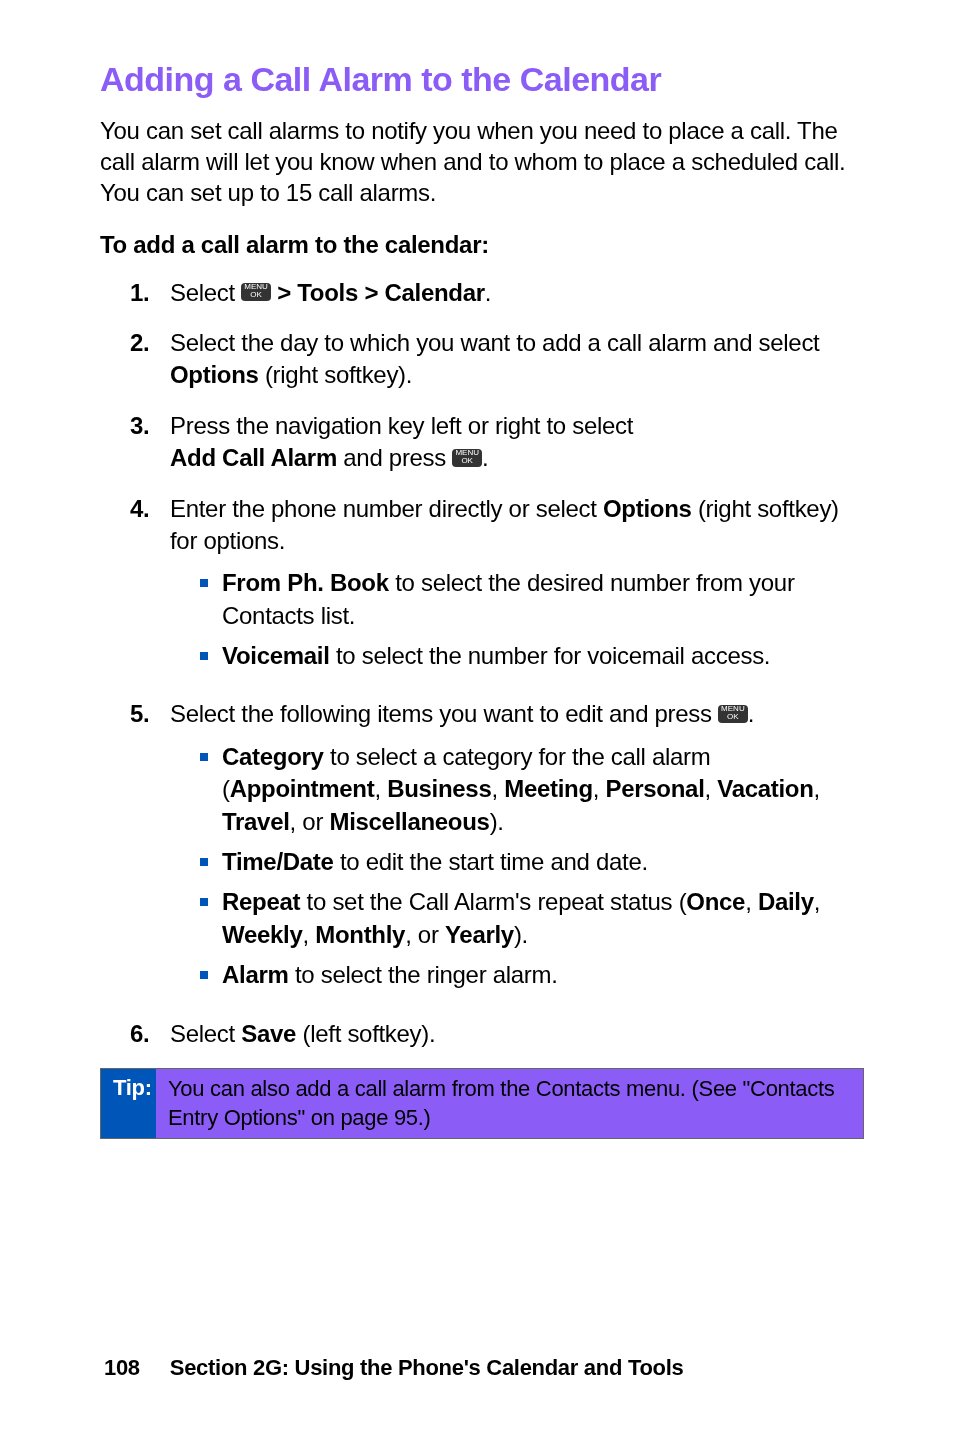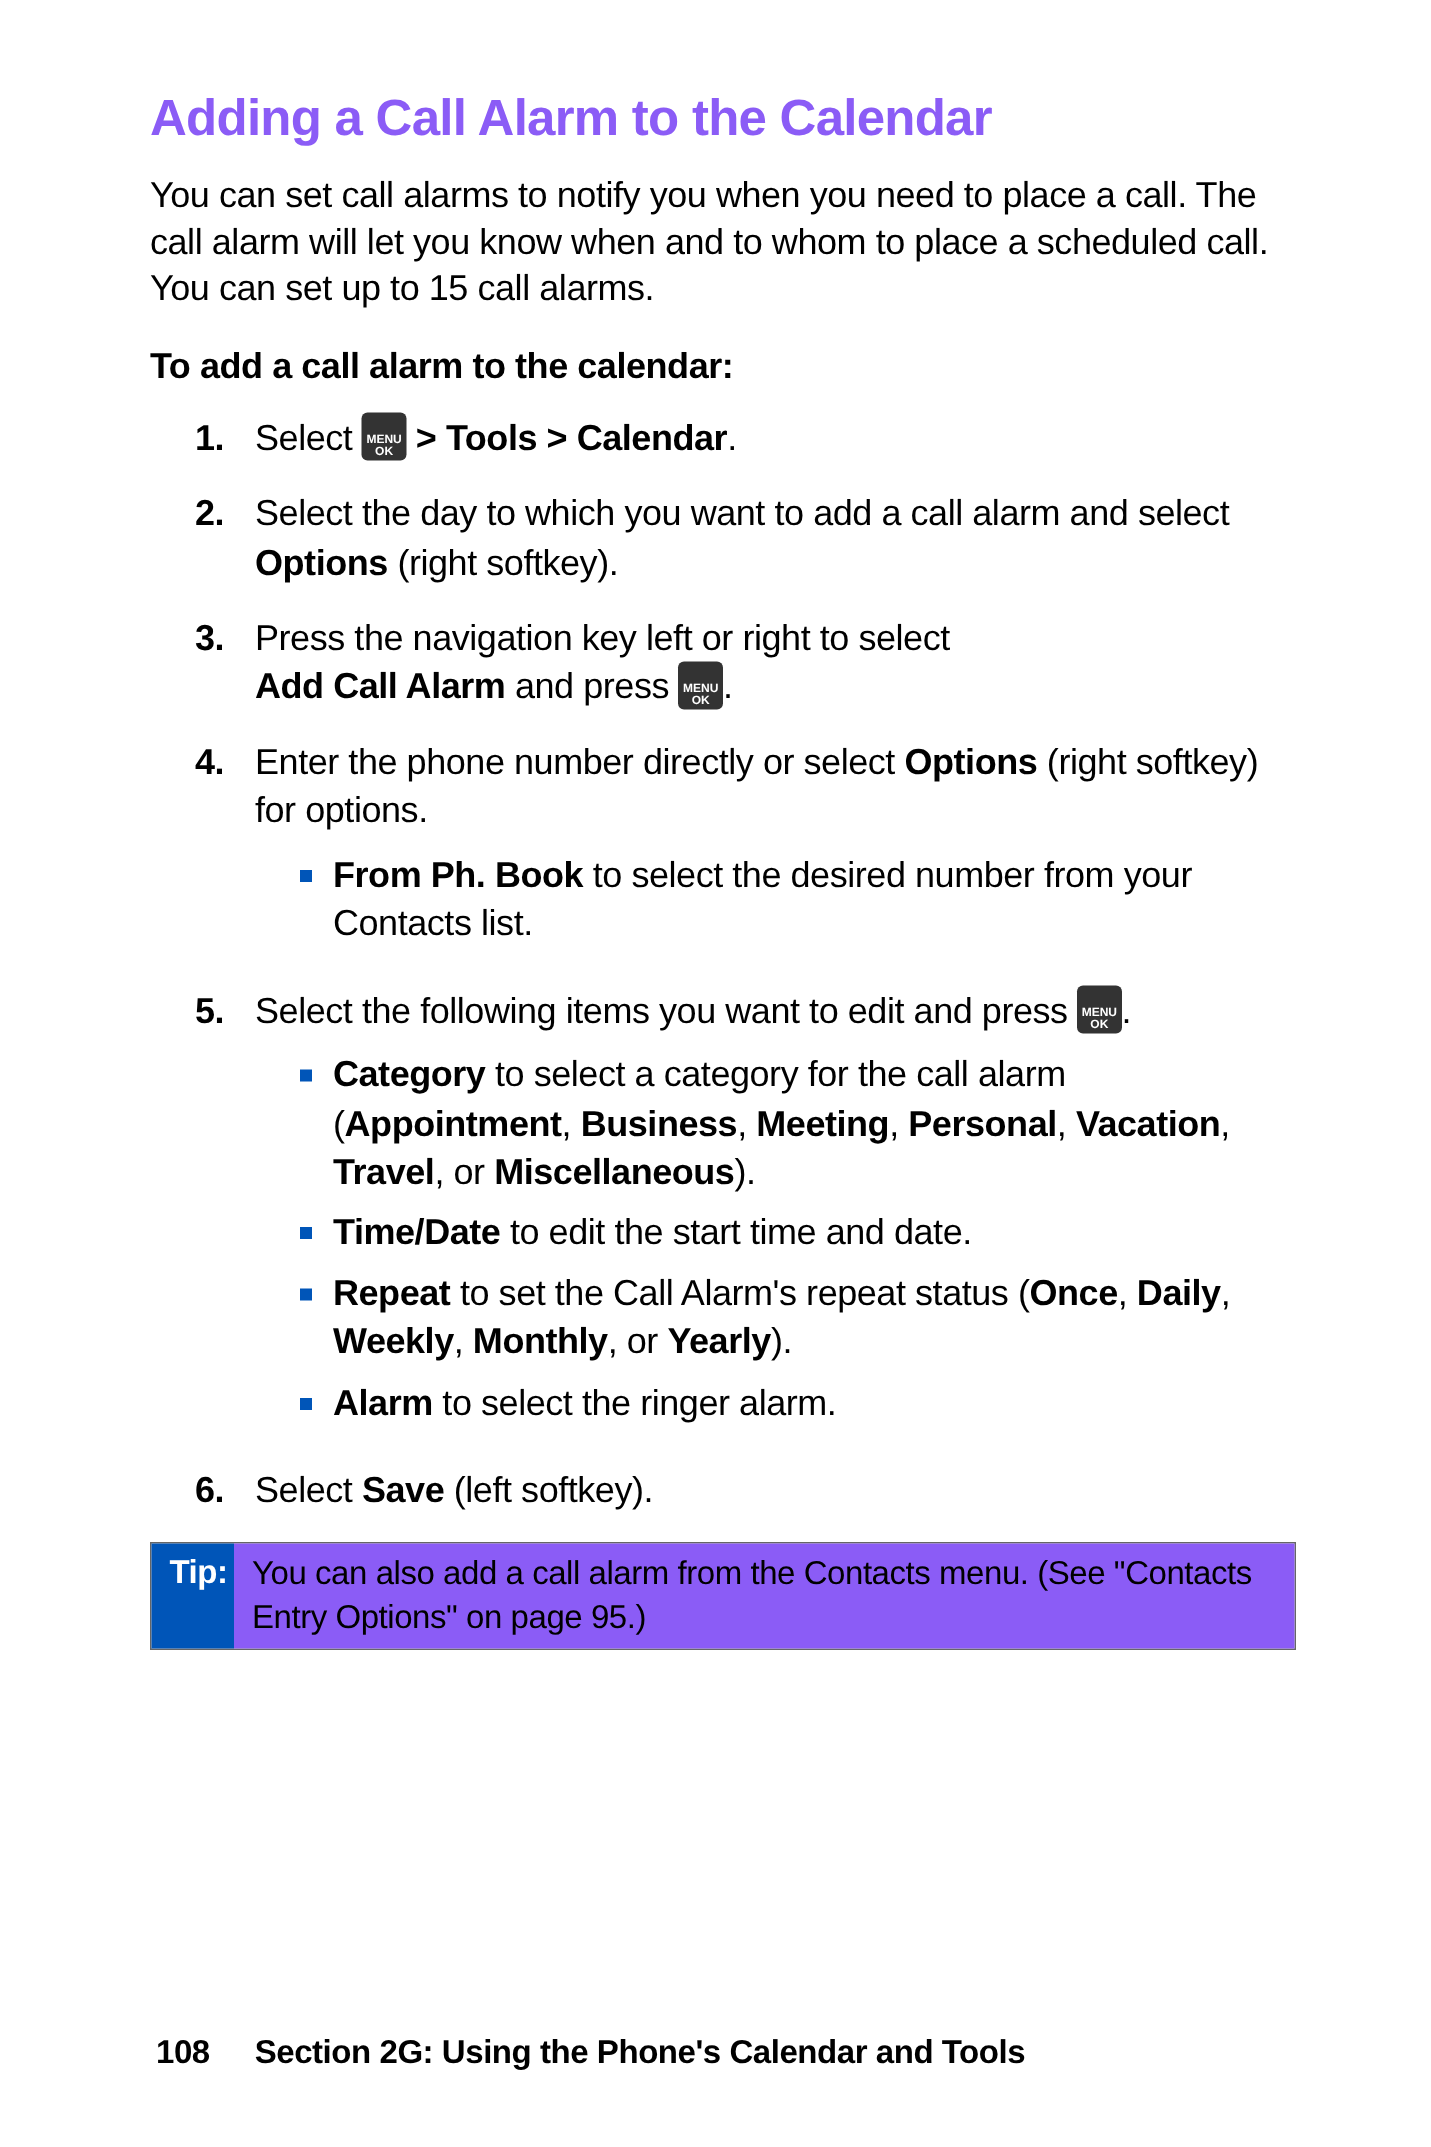--- a/index.html
+++ b/index.html
@@ -87,22 +87,22 @@
       width: 8px;
       height: 8px;
       background: #0055b8;
     }
     .menu-key {
       display: inline-block;
       background: #333;
       color: #fff;
       font-size: 10px;
       line-height: 1;
-      font-weight: bold;
-      padding: 14px 3px 2px 3px;
+      font-weight: normal;
+      padding: 0 3px 2px 3px;
       border-radius: 4px;
       vertical-align: middle;
       text-align: center;
       font-stretch: normal;
       letter-spacing: 0;
       position: relative;
       top: -2px;
       min-width: 20px;
     }
     .menu-key .t { display:block; font-size:8px; line-height:8px;}
@@ -177,20 +177,21 @@
         <span class="bold">Add Call Alarm</span><span> and press </span><span class="menu-key"><span class="t">MENU</span><span class="b">OK</span></span><span>.</span>
       </span>
     </li>
 
     <li>
       <span class="step-num">4.</span>
       <span class="step-body">
         <span>Enter the phone number directly or select </span><span class="bold">Options</span><span> (right softkey) for options.</span>
         <ul class="sub">
           <li><span class="bold">From Ph. Book</span><span> to select the desired number from your Contacts list.</span></li>
+          <li><span class="bold">Voicemail</span><span> to select the number for voicemail access.</span></li>
         </ul>
       </span>
     </li>
 
     <li>
       <span class="step-num">5.</span>
       <span class="step-body">
         <span>Select the following items you want to edit and press </span><span class="menu-key"><span class="t">MENU</span><span class="b">OK</span></span><span>.</span>
         <ul class="sub">
           <li>

